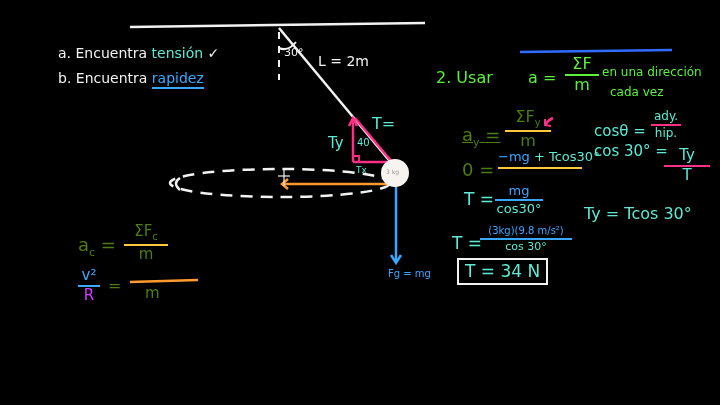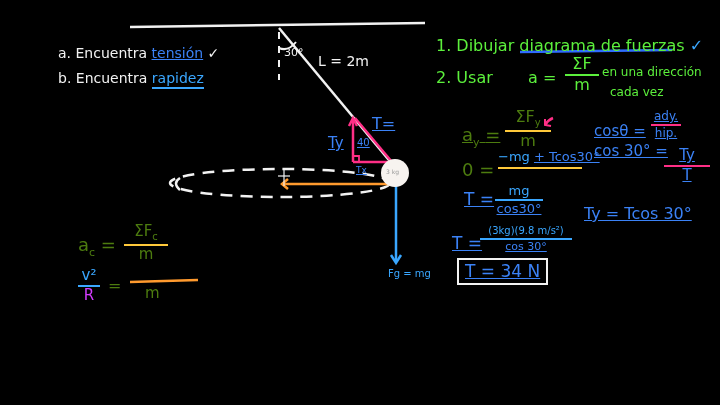--- a/index.html
+++ b/index.html
@@ -1,21 +1,21 @@
 <!DOCTYPE html>
 <html><head>
 <meta charset="utf-8">
 <style>
   html, body { margin: 0; padding: 0; background: #000; }
   body { width: 720px; height: 405px; overflow: hidden; position: relative; font-family: "DejaVu Sans", sans-serif; }
   .board { position: absolute; left: 0; top: 0; width: 720px; height: 405px; background: #000; }
   svg.draw { position: absolute; left: 0; top: 0; }
   .t { position: absolute; white-space: nowrap; font-family: "DejaVu Sans", sans-serif; line-height: 1; }
   .w { color: #f2f2f2; }
-  .pink { color: #3b82f6; text-decoration: underline; }
+  .pink { color: #5eead4; }
   .blue { color: #3aa7ff; }
   .green { color: #5cf03c; }
   .yellow { color: #4d7c0f; }
   .magenta { color: #d43cff; }
   .u-blue { border-bottom: 2px solid #3aa7ff; padding-bottom: 1px; }
   .frac { position: absolute; display: flex; flex-direction: column; align-items: center; }
   .frac .num, .frac .den { white-space: nowrap; line-height: 1.05; }
   .frac .bar { height: 2px; width: 100%; margin: 1px 0; }
   .boxed { border: 2px solid #f2f2f2; padding: 3px 6px; }
 </style>
@@ -75,25 +75,20 @@
 
   <div class="t w" style="left:284px; top:47px; font-size:11px;">30°</div>
   <div class="t w" style="left:318px; top:54px; font-size:14px;">L = 2m</div>
   <div class="t pink" style="left:372px; top:116px; font-size:16px;">T=</div>
   <div class="t pink" style="left:328px; top:136px; font-size:15px;">Ty</div>
   <div class="t pink" style="left:357px; top:138px; font-size:10px;">40</div>
   <div class="t pink" style="left:356px; top:166px; font-size:9px;">Tx</div>
   <div class="t" style="left:386px; top:169px; font-size:6px; color:#999;">3 kg</div>
   <div class="t blue" style="left:388px; top:269px; font-size:10px;">Fg = mg</div>
 
-  <div class="t green" style="left:436px; top:38px; font-size:16px;">
-    <span>1. Dibujar</span>
-    <span>diagrama de fuerzas</span>
-    <span class="blue">✓</span>
-  </div>
   <div class="t green" style="left:436px; top:70px; font-size:16px;">2. Usar</div>
   <div class="t green" style="left:528px; top:70px; font-size:16px;">a =</div>
   <div class="frac green" style="left:565px; top:56px; font-size:16px;">
     <span class="num">ΣF</span>
     <span class="bar" style="background:#5cf03c; width:34px;"></span>
     <span class="den">m</span>
   </div>
   <div class="t green" style="left:602px; top:66px; font-size:12px;">en una dirección</div>
   <div class="t green" style="left:610px; top:86px; font-size:12px;">cada vez</div>
 

